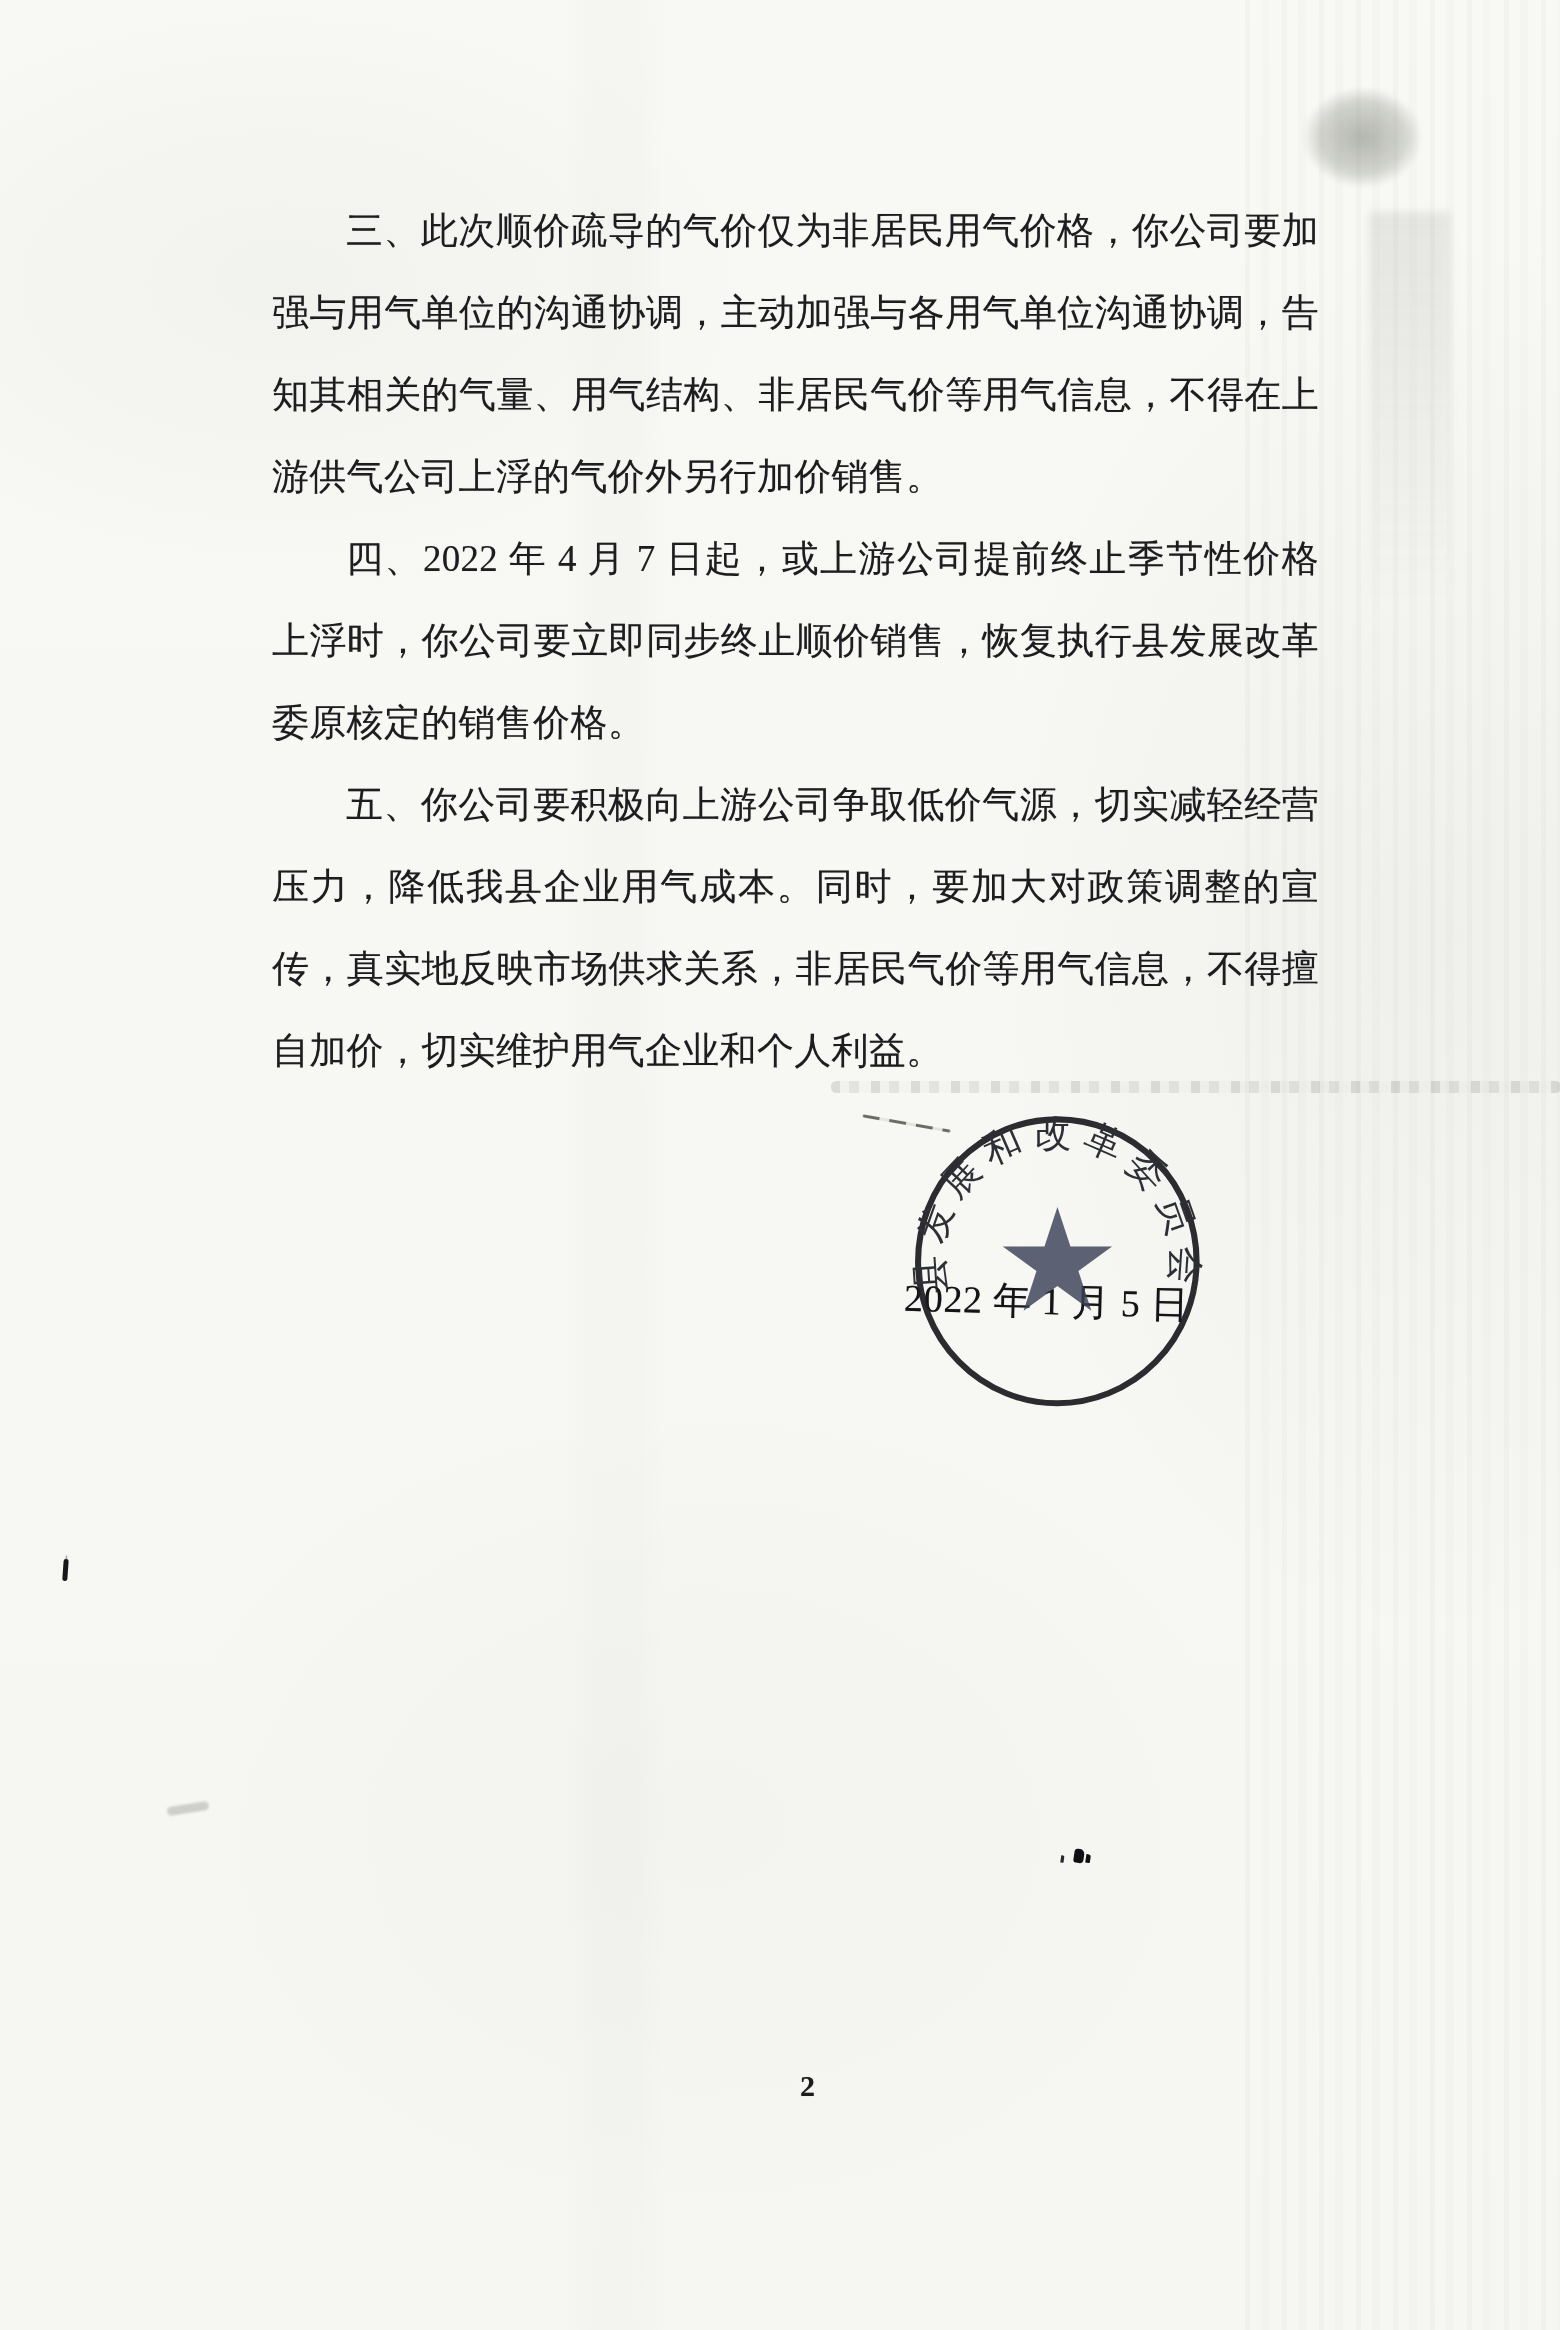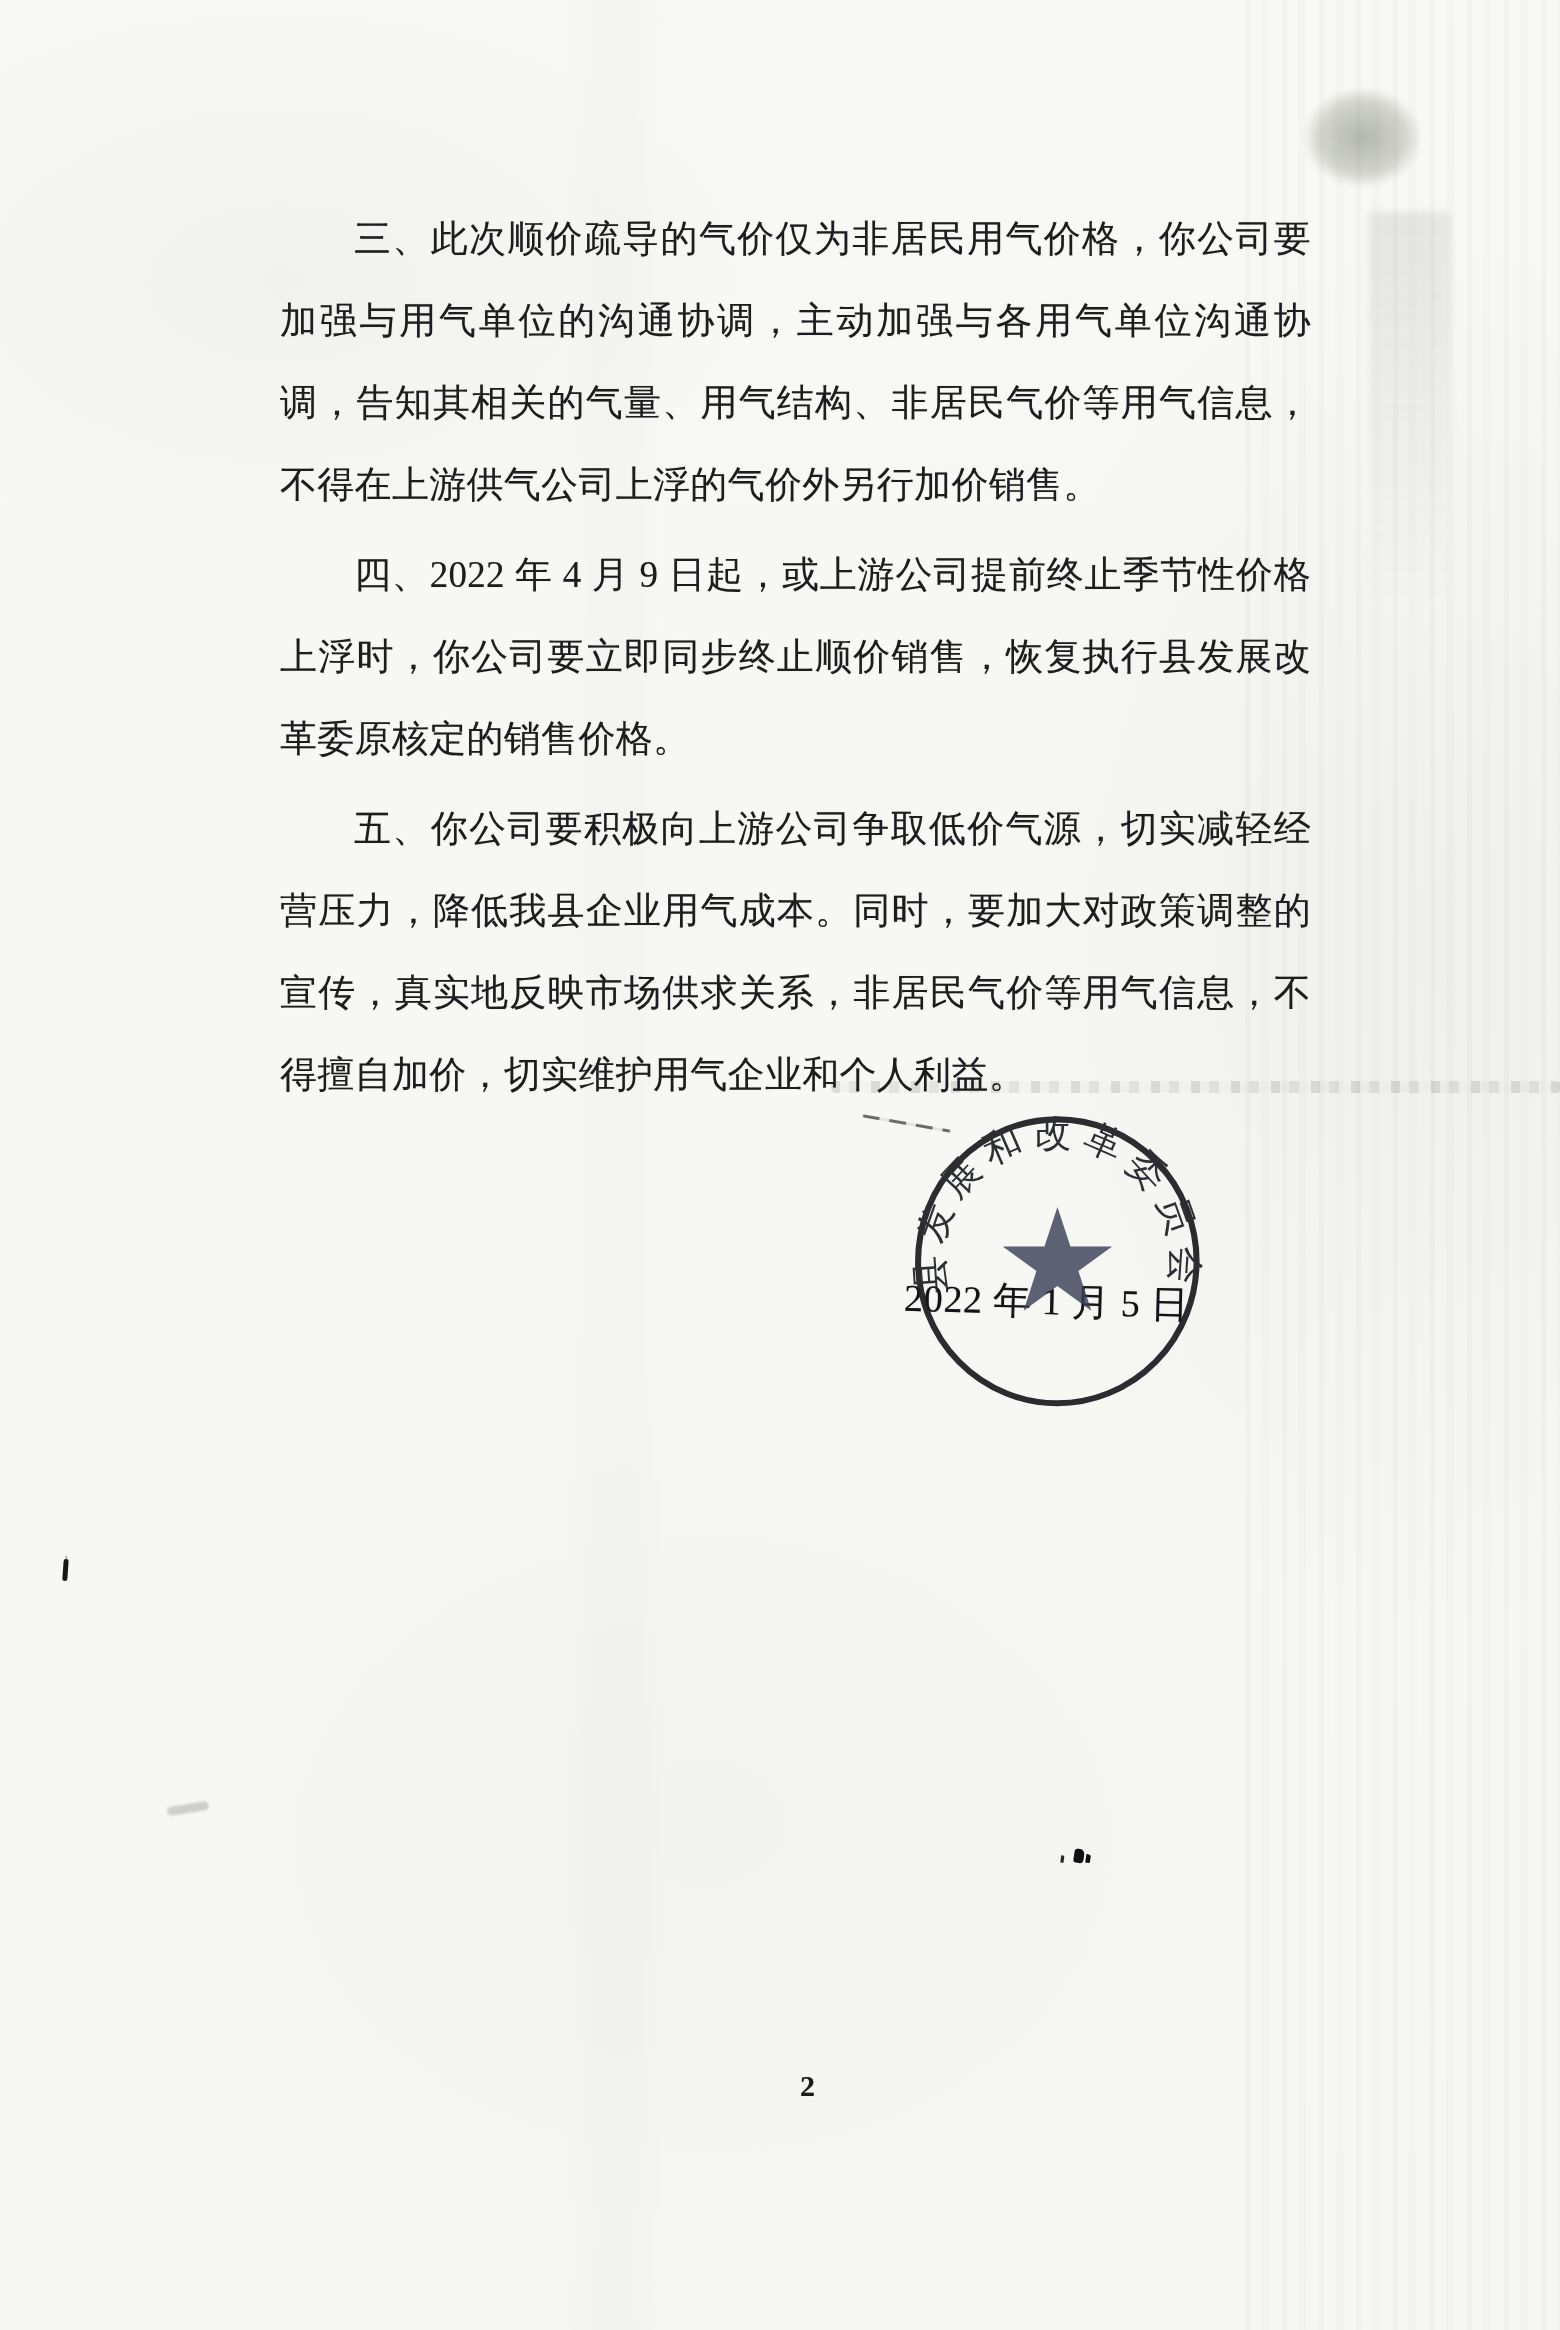--- a/index.html
+++ b/index.html
@@ -51,21 +51,21 @@
   }
   
   .doc {
     position: absolute; left: 272px; top: 190px; width: 1047px;
     font-size: 37px; line-height: 82px; letter-spacing: 0.3px;
     color: #1d1d20;
     text-align: justify;
     word-break: break-all;
     text-shadow: 0 0 0.7px rgba(20,20,25,0.35);
   }
-  .doc p { margin: 8px; text-indent: 2em; }
+  .doc p { margin: 0; text-indent: 2em; }
   
   .stamp {
     position: absolute; left: 912px; top: 1114px; width: 292px; height: 296px;
     opacity: 0.93;
   }
   .stamp svg { display: block; }
   .seal-date {
     position: absolute; left: 904px; top: 1277px; width: 350px;
     font-size: 38px; color: #141418; letter-spacing: 0.7px;
     transform: rotate(1.4deg);
@@ -105,21 +105,21 @@
 <div class="page">
 
   <div class="streaks-right"></div>
   <div class="streak-mid"></div>
   <div class="smudge-tr"></div>
   <div class="smudge-band"></div>
   <div class="streak-h"></div>
 
   <main class="doc">
     <p>三、此次顺价疏导的气价仅为非居民用气价格，你公司要加强与用气单位的沟通协调，主动加强与各用气单位沟通协调，告知其相关的气量、用气结构、非居民气价等用气信息，不得在上游供气公司上浮的气价外另行加价销售。</p>
-    <p>四、2022 年 4 月 9 日起，或上游公司提前终止季节性价格上浮时，你公司要立即同步终止顺价销售，恢复执行县发展改革委原核定的销售价格。</p>
+    <p>四、2022 年 4 月 7 日起，或上游公司提前终止季节性价格上浮时，你公司要立即同步终止顺价销售，恢复执行县发展改革委原核定的销售价格。</p>
     <p>五、你公司要积极向上游公司争取低价气源，切实减轻经营压力，降低我县企业用气成本。同时，要加大对政策调整的宣传，真实地反映市场供求关系，非居民气价等用气信息，不得擅自加价，切实维护用气企业和个人利益。</p>
   </main>
 
   <div class="pen-stroke"></div>
 
   <div class="seal-date">2022 年 1 月 5 日</div>
 
   <div class="stamp">
     <svg width="292" height="296" viewBox="0 0 434 440" xmlns="http://www.w3.org/2000/svg">
       <defs>

